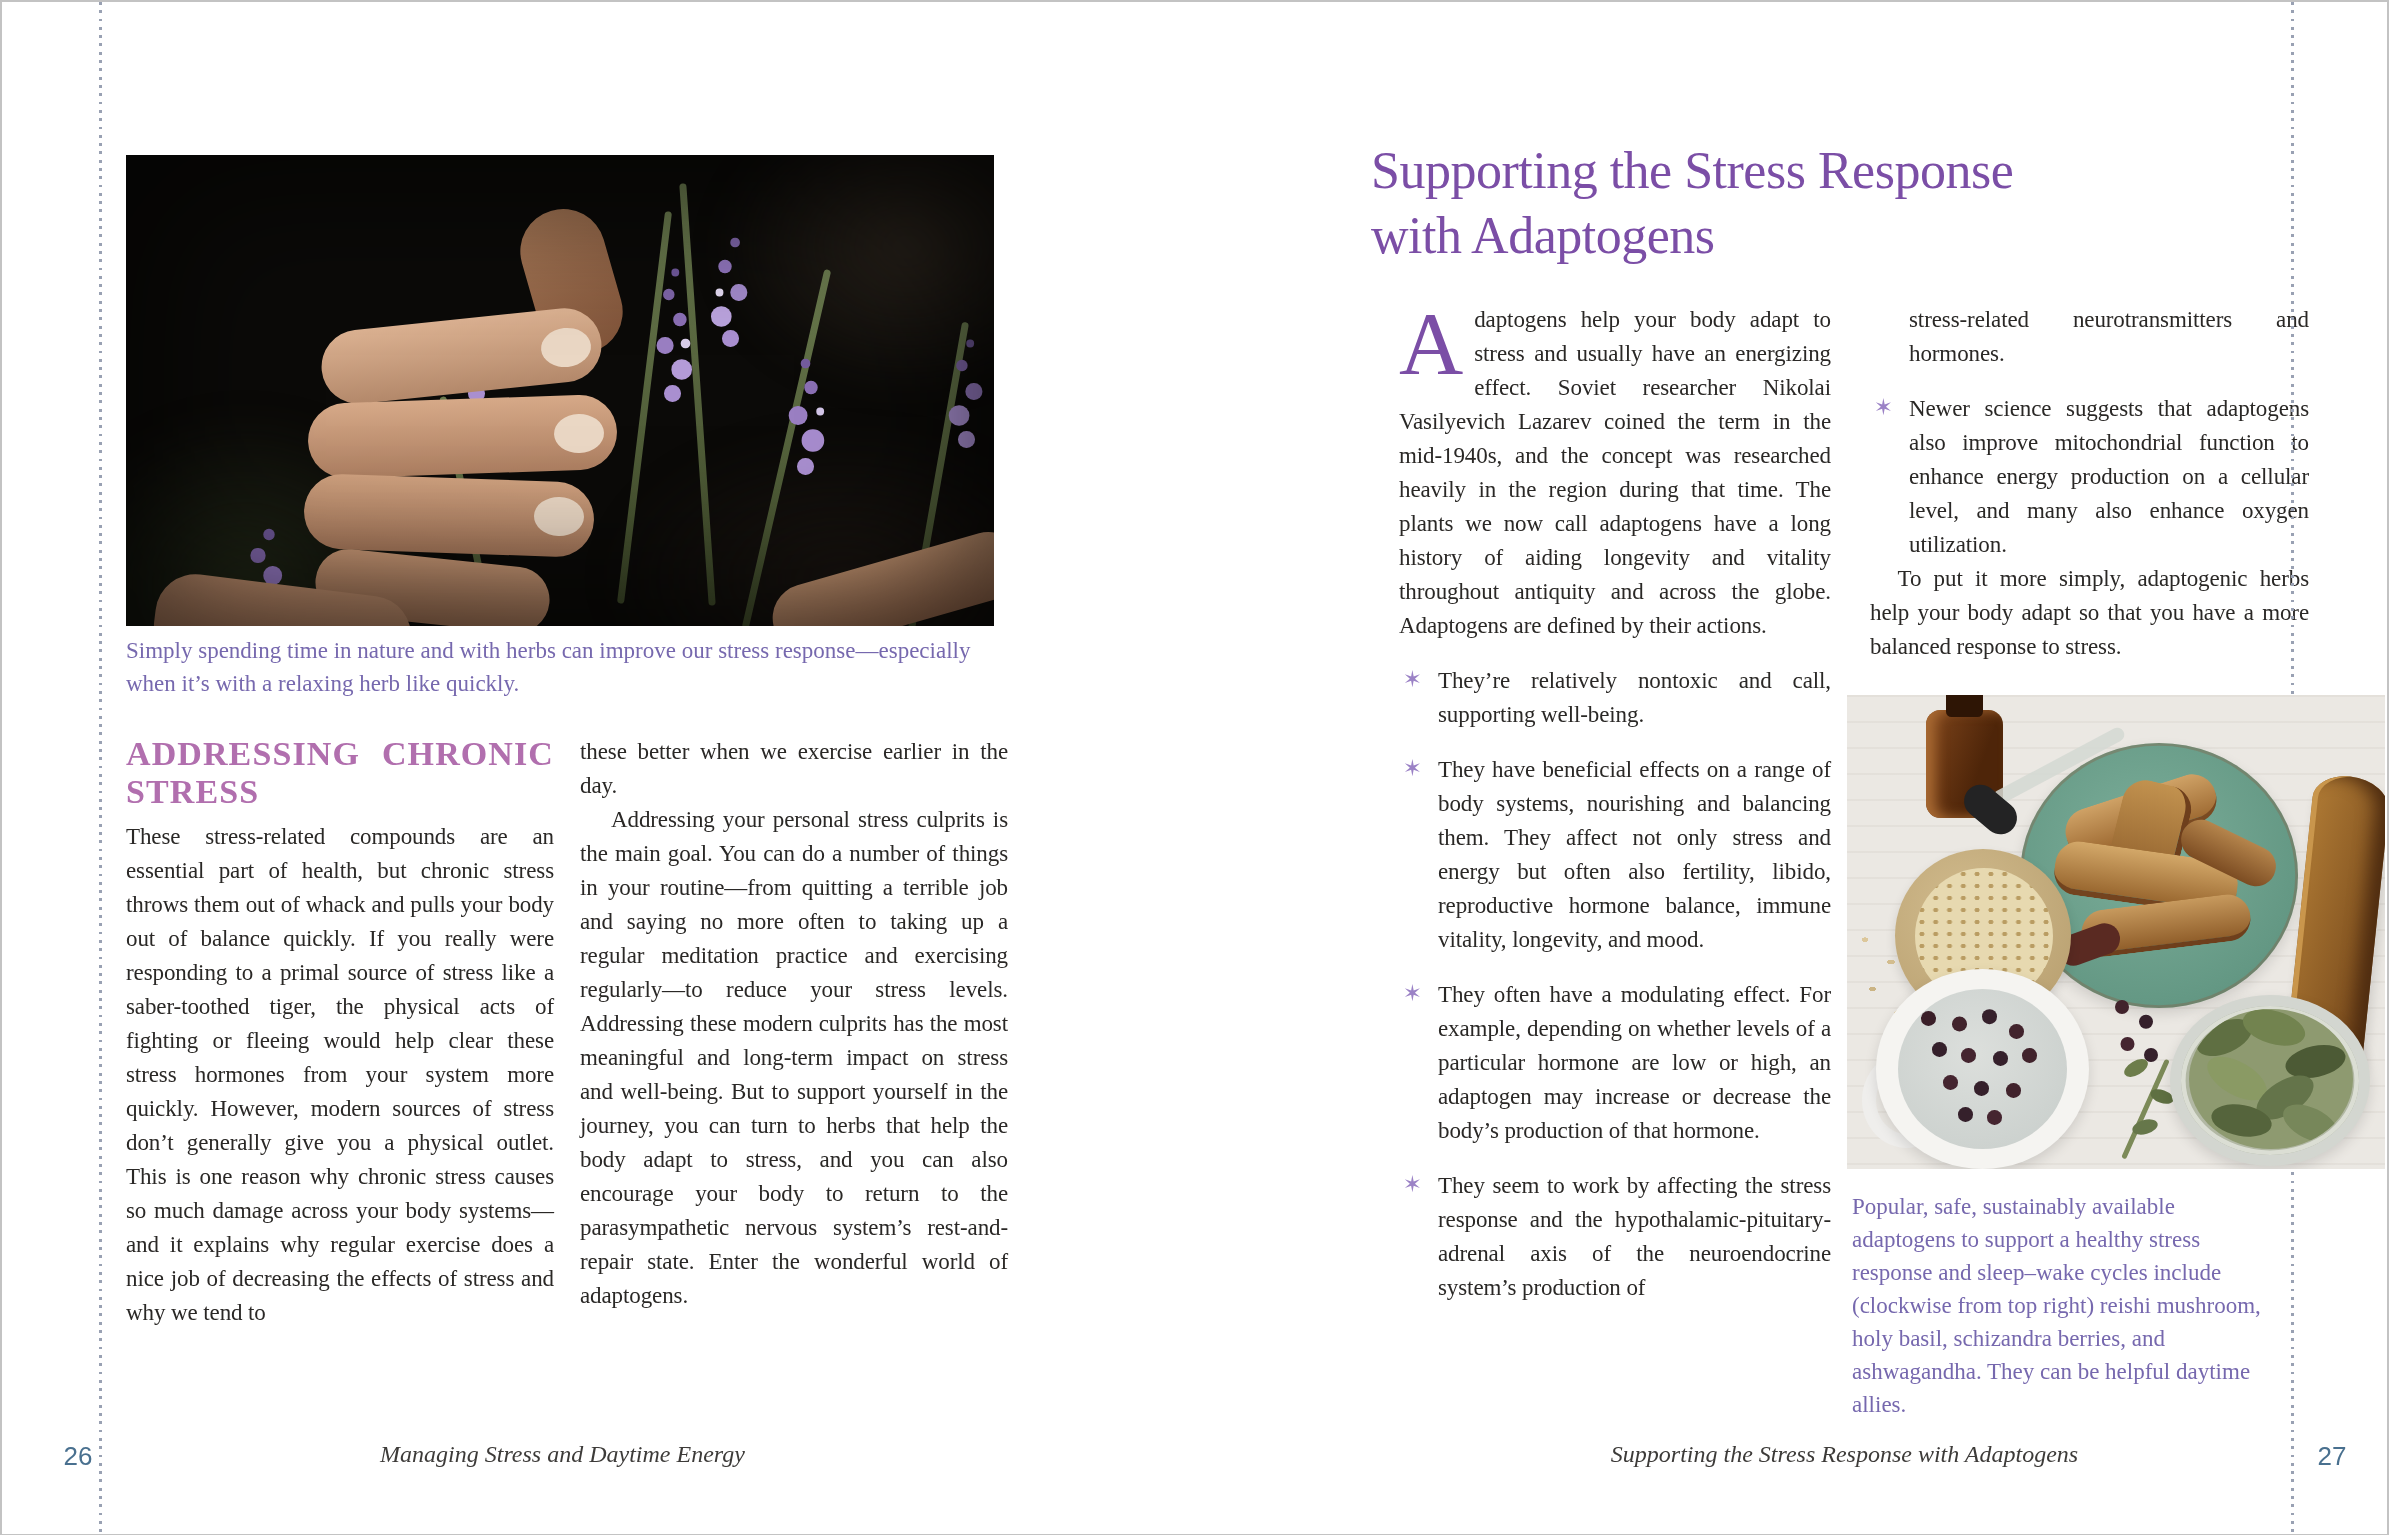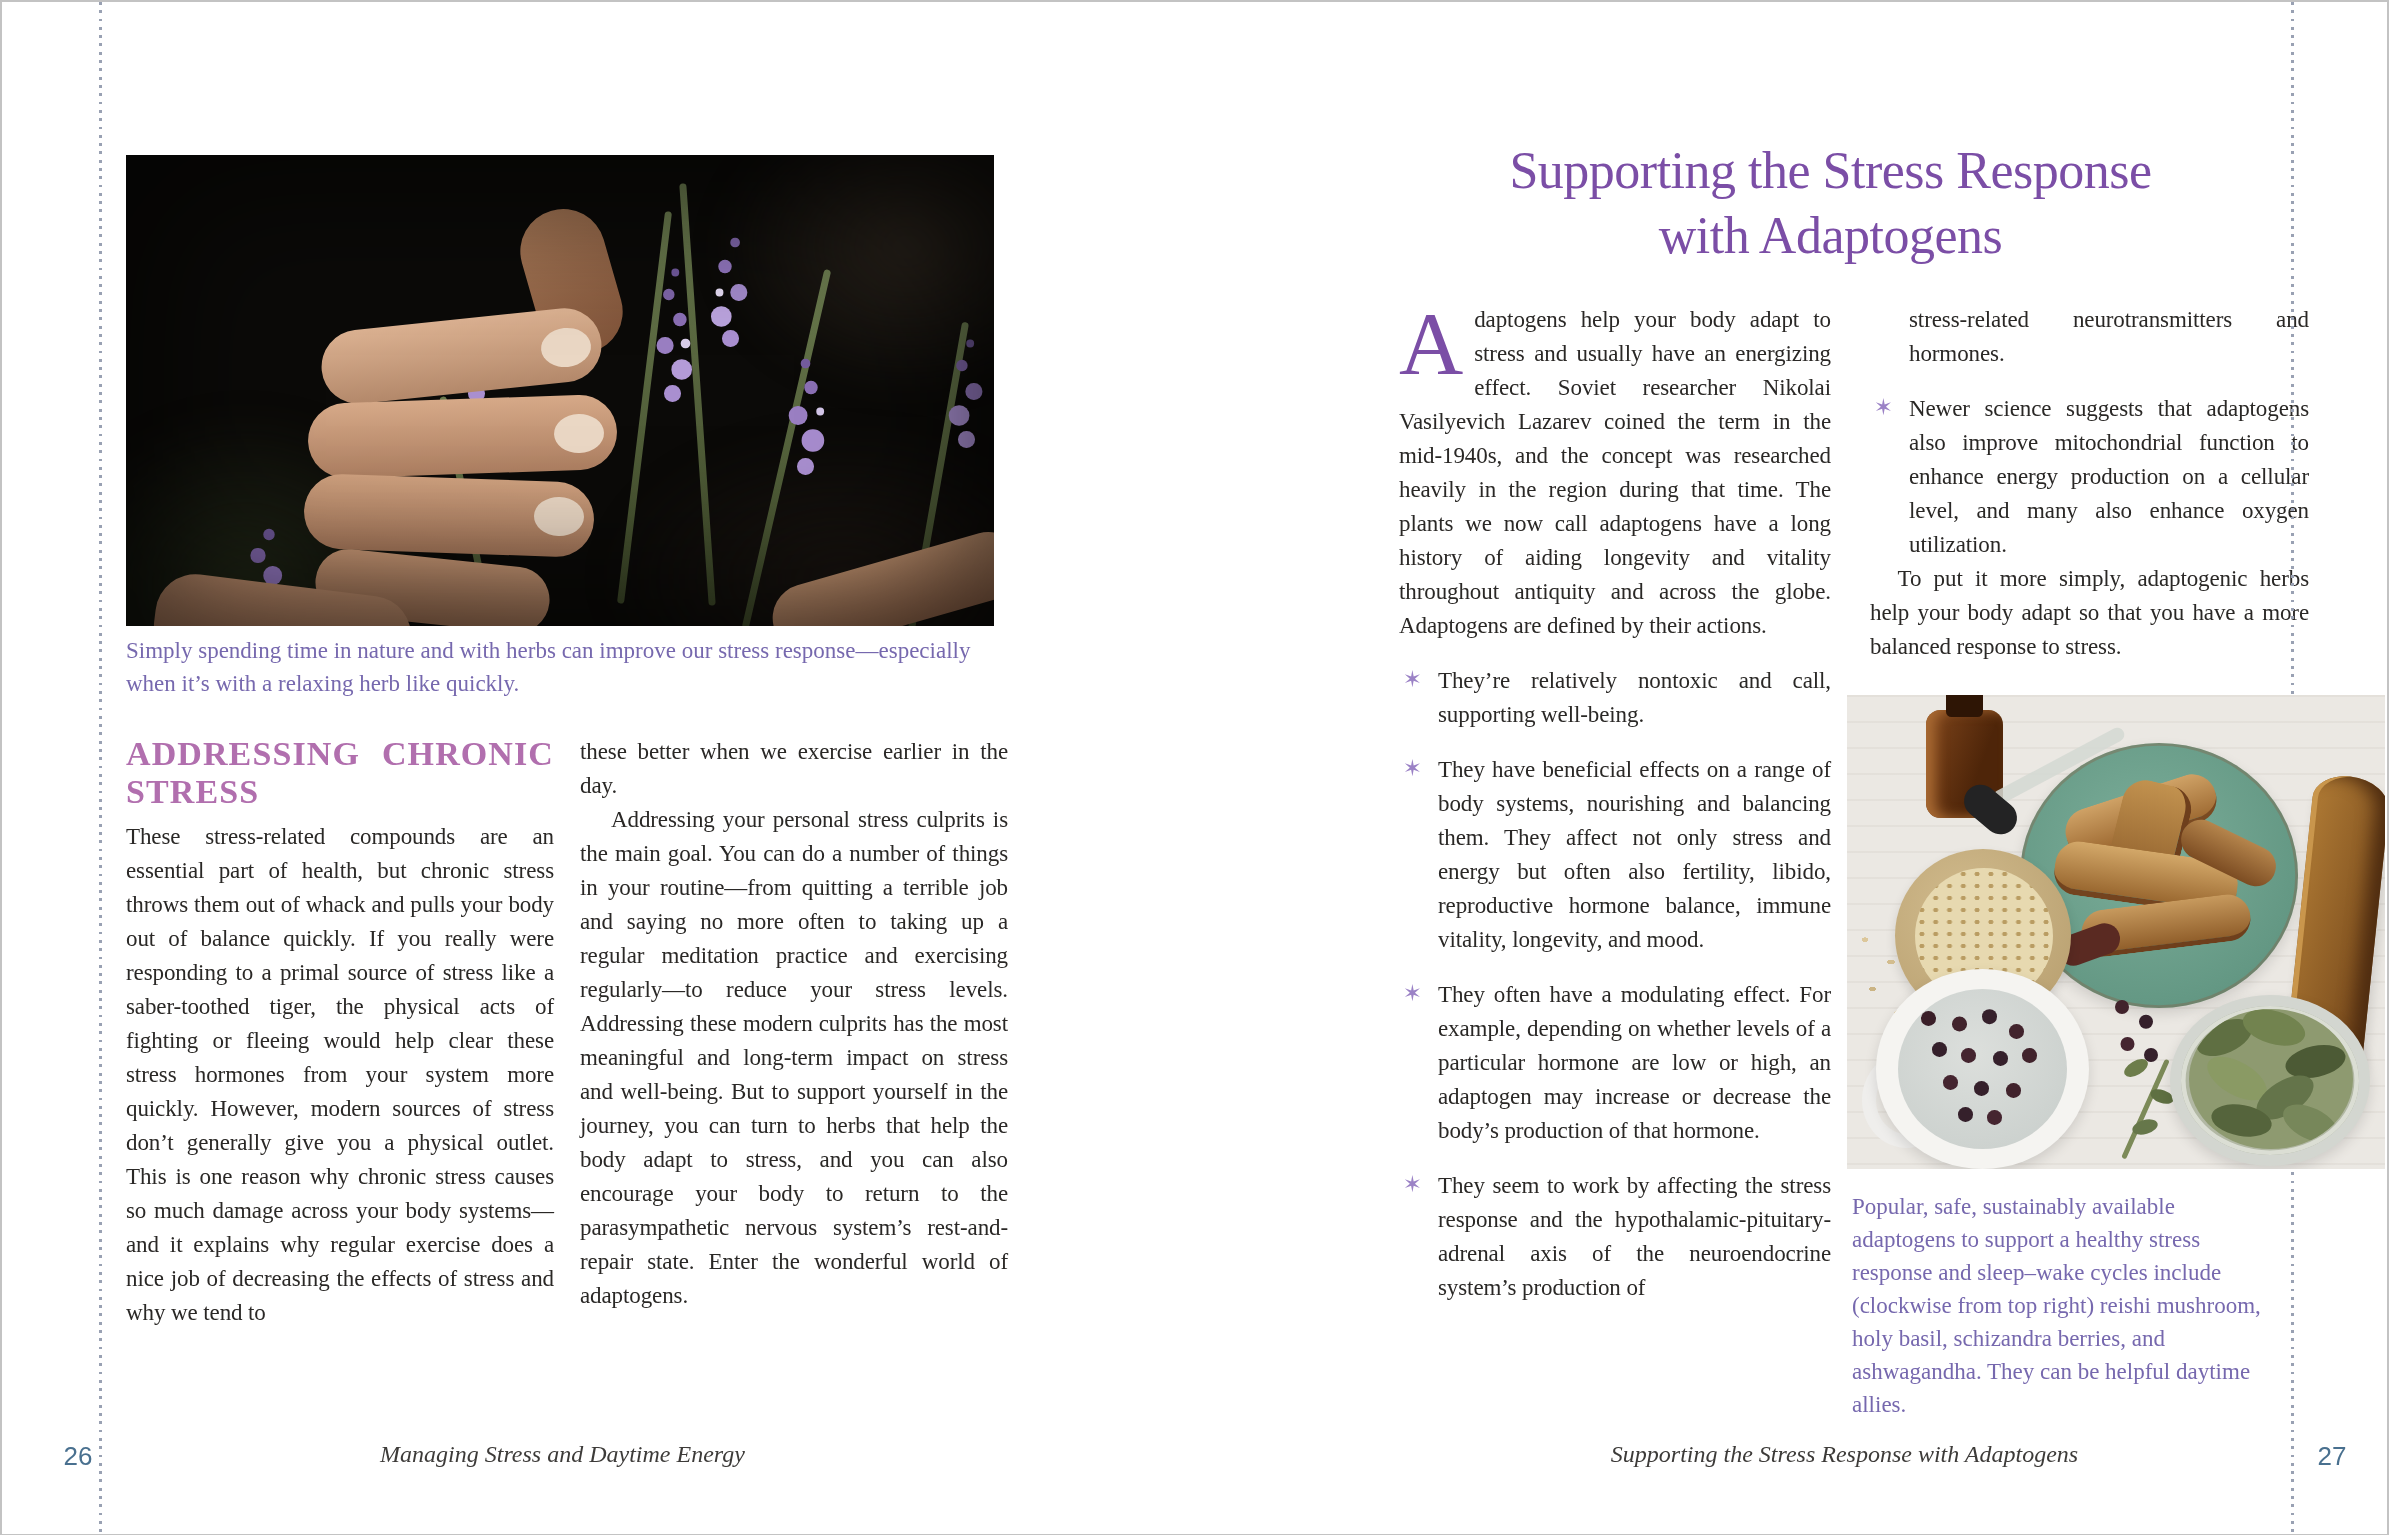--- a/index.html
+++ b/index.html
@@ -34,21 +34,21 @@
   .l-caption{position:absolute; left:124px; top:632px; width:873px;}
   .l-cols{position:absolute; left:124px; top:733px; width:882px;}
   .col{position:absolute; top:0; width:428px;}
   .col.c1{left:0;}
   .col.c2{left:454px;}
   .heading{font-size:34px; font-weight:bold; letter-spacing:1.1px; line-height:38px;
     color:#b16fae; margin:0 0 9.2px 0;}
   .indent{text-indent:31px;}
 
   
-  .r-title{position:absolute; left:1369px; top:136px; width:919px; text-align:center;
+  .r-title{position:absolute; left:1369px; top:136px; width:919px; text-align:left;
     color:#7b4ea6; font-size:52px; line-height:65px; letter-spacing:-0.5px;}
   .r-cols{position:absolute; left:1397px; top:301px; width:896px;}
   .rcol{position:absolute; top:0; width:432px;}
   .rcol.c1{left:0;}
   .rcol.c2{left:471px; width:439px;}
   .dropcap{float:left; font-size:89px; line-height:72px; color:#7b4ea6; padding:3.7px 11px 0 0;}
   .bullet{position:relative; padding-left:39px; margin-top:21px;}
   .bullet .star{position:absolute; left:3.7px; top:-0.9px; color:#9b82c6; font-size:23px;}
   .bullet-cont{padding-left:39px;}
   .closing{margin-top:21px; text-indent:27.6px;}

